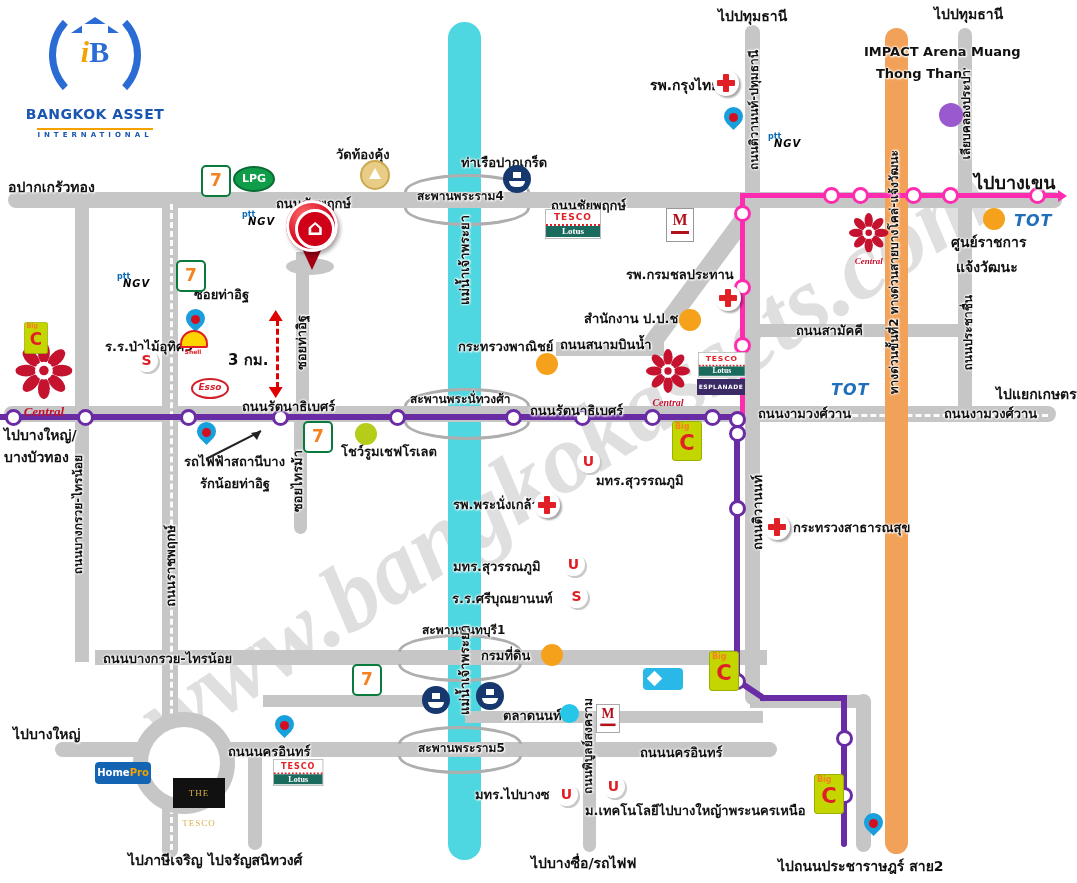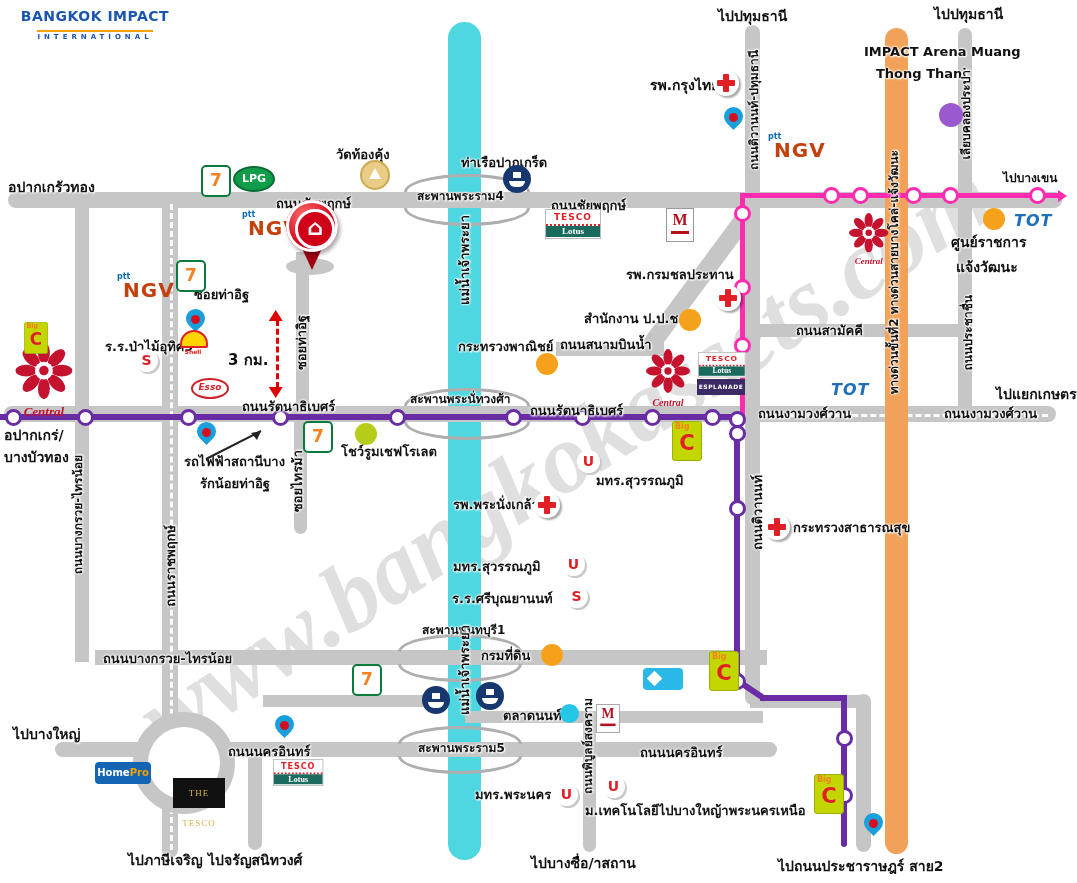--- a/index.html
+++ b/index.html
@@ -37,21 +37,21 @@
   .pinkarrow{position:absolute;width:0;height:0;border-top:6px solid transparent;border-bottom:6px solid transparent;z-index:17;}
   .lbl{position:absolute;font-size:13px;font-weight:700;color:#111;white-space:nowrap;z-index:20;
     text-shadow:0 0 2px #fff,0 0 2px #fff,0 0 3px #fff,1px 1px 2px #fff;}
   .lbl.vert{writing-mode:vertical-rl;transform:rotate(180deg);}
   
   .icon{position:absolute;z-index:22;}
   .ic-seven{width:26px;height:28px;background:#fff;border:2px solid #0a7a3c;border-radius:5px;text-align:center;line-height:26px;font-size:17px;font-weight:900;color:#f58220;}
   .ic-lpg{width:38px;height:22px;background:#0f9d4a;border:2px solid #0a6b33;border-radius:50%;color:#fff;font-weight:900;font-size:11px;text-align:center;line-height:21px;}
   .ic-ngv{width:54px;height:24px;}
   .ic-ngv .p{position:absolute;left:2px;top:-2px;font-size:8px;font-weight:700;color:#0a6ab4;}
-  .ic-ngv .t{position:absolute;left:8px;top:4px;font-size:20px;font-weight:900;color:#c2410c;letter-spacing:1px;}
+  .ic-ngv .t{position:absolute;left:8px;top:4px;font-size:10px;font-weight:900;font-style:italic;color:#000000;letter-spacing:1px;}
   .ic-ptt{width:22px;height:28px;}
   .ic-ptt .drop{position:absolute;left:1px;top:1px;width:19px;height:19px;background:#18a0dc;border-radius:50% 50% 50% 0;transform:rotate(-45deg);}
   .ic-ptt .core{position:absolute;left:6px;top:7px;width:9px;height:9px;background:#d31020;border-radius:50%;}
   .ic-shell{width:26px;height:24px;}
   .ic-shell .fan{width:24px;height:14px;background:#ffd500;border:2px solid #e01f26;border-radius:24px 24px 3px 3px;}
   .ic-shell .tx{font-size:6px;font-weight:900;color:#e01f26;text-align:center;}
   .ic-esso{width:34px;height:17px;background:#fff;border:2px solid #d0202a;border-radius:50%;color:#d0202a;font-weight:900;font-style:italic;font-size:9px;text-align:center;line-height:14px;}
   .ic-tesco{width:54px;height:28px;border:1px solid #bbb;background:#fff;}
   .ic-tesco .t1{height:14px;color:#e01f26;font-weight:900;font-size:9px;text-align:center;line-height:14px;letter-spacing:1px;border-bottom:2px dotted #e01f26;}
   .ic-tesco .t2{height:11px;background:#1a6b5e;color:#fff;font-size:9px;font-weight:700;text-align:center;line-height:11px;font-family:"Liberation Serif",serif;}
@@ -92,21 +92,25 @@
   #red-arrow .line{position:absolute;left:50%;top:8px;bottom:8px;border-left:3px dashed #e00000;}
   #red-arrow .up{position:absolute;left:50%;top:-2px;transform:translateX(-52%);width:0;height:0;border-left:7px solid transparent;border-right:7px solid transparent;border-bottom:11px solid #e00000;}
   #red-arrow .dn{position:absolute;left:50%;bottom:-2px;transform:translateX(-52%);width:0;height:0;border-left:7px solid transparent;border-right:7px solid transparent;border-top:11px solid #e00000;}
   svg.blackarrow{position:absolute;z-index:24;overflow:visible;}
 </style>
 </head>
 <body>
 
 <div id="stage">
   <div id="logo">
-    <div class="logo-l1">BANGKOK IMPACT</div>
+    <div class="wreath">
+      <div class="roof"></div>
+      <div class="mono"><span class="i">i</span><span>B</span></div>
+    </div>
+    <div class="logo-l1">BANGKOK ASSET</div>
     <div class="logo-l2">INTERNATIONAL</div>
   </div>
   <div id="wm">www.bangkokassets.com</div>
 <div class="river" style="left: 448px; top: 22px; width: 33px; height: 838px;"></div>
     <div class="road rnd" style="left: 8px; top: 192px; width: 1054px; height: 16px;"></div>
     <div class="road rnd" style="left: 4px; top: 406px; width: 1052px; height: 16px;">
       <div class="dash-h"></div>
     </div>
     <div class="road" style="left: 742px; top: 324px; width: 230px; height: 13px;"></div>
     <div class="road" style="left: 556px; top: 342px; width: 108px; height: 14px;"></div>
@@ -173,60 +177,60 @@
     <div class="lbl" style="left: 276px; top: 193px;">ถนนชัยพฤกษ์</div>
     <div class="lbl" style="left: 551px; top: 195px;">ถนนชัยพฤกษ์</div>
     <div class="lbl" style="left: 336px; top: 144px;">วัดท้องคุ้ง</div>
     <div class="lbl" style="left: 461px; top: 152px;">ท่าเรือปากเกร็ด</div>
     <div class="lbl" style="left: 417px; top: 186px; font-size: 12px;">สะพานพระราม4</div>
     <div class="lbl" style="left: 718px; top: 5px; font-size: 14px;">ไปปทุมธานี</div>
     <div class="lbl" style="left: 934px; top: 3px; font-size: 14px;">ไปปทุมธานี</div>
     <div class="lbl" style="left: 864px; top: 44px;">IMPACT  Arena  Muang</div>
     <div class="lbl" style="left: 876px; top: 66px;">Thong  Thani</div>
     <div class="lbl" style="left: 650px; top: 74px; font-size: 14px;">รพ.กรุงไทย</div>
-    <div class="lbl" style="left: 1003px; top: 168px; font-size: 12px;">ไปบางเขน</div>
+    <div class="lbl" style="left: 974px; top: 168px; font-size: 18px;">ไปบางเขน</div>
     <div class="lbl" style="left: 951px; top: 231px; font-size: 14px;">ศูนย์ราชการ</div>
     <div class="lbl" style="left: 956px; top: 256px; font-size: 14px;">แจ้งวัฒนะ</div>
     <div class="lbl" style="left: 626px; top: 264px;">รพ.กรมชลประทาน</div>
     <div class="lbl" style="left: 584px; top: 308px;">สำนักงาน ป.ป.ช.</div>
     <div class="lbl" style="left: 560px; top: 334px;">ถนนสนามบินน้ำ</div>
     <div class="lbl" style="left: 458px; top: 336px;">กระทรวงพาณิชย์</div>
     <div class="lbl" style="left: 796px; top: 320px;">ถนนสามัคคี</div>
     <div class="lbl" style="left: 194px; top: 284px;">ซอยท่าอิฐ</div>
     <div class="lbl" style="left: 228px; top: 348px; font-size: 15px;">3 กม.</div>
     <div class="lbl" style="left: 105px; top: 336px;">ร.ร.ป่าไม้อุทิศ9</div>
     <div class="lbl" style="left: 242px; top: 396px;">ถนนรัตนาธิเบศร์</div>
     <div class="lbl" style="left: 410px; top: 389px; font-size: 12px;">สะพานพระนั่ทวงศ้า</div>
     <div class="lbl" style="left: 530px; top: 400px;">ถนนรัตนาธิเบศร์</div>
     <div class="lbl" style="left: 758px; top: 403px;">ถนนงามวงศ์วาน</div>
     <div class="lbl" style="left: 944px; top: 403px;">ถนนงามวงศ์วาน</div>
     <div class="lbl" style="left: 996px; top: 383px; font-size: 14px;">ไปแยกเกษตร</div>
-    <div class="lbl" style="left: 4px; top: 424px; font-size: 14px;">อปากเกร่/</div>
+    <div class="lbl" style="left: 4px; top: 424px; font-size: 14px;">ไปบางใหญ่/</div>
     <div class="lbl" style="left: 4px; top: 446px; font-size: 14px;">บางบัวทอง</div>
     <div class="lbl" style="left: 184px; top: 451px;">รถไฟฟ้าสถานีบาง</div>
     <div class="lbl" style="left: 200px; top: 473px;">รักน้อยท่าอิฐ</div>
     <div class="lbl" style="left: 341px; top: 441px;">โชว์รูมเชฟโรเลต</div>
     <div class="lbl" style="left: 453px; top: 494px;">รพ.พระนั่งเกล้า</div>
     <div class="lbl" style="left: 596px; top: 470px;">มทร.สุวรรณภูมิ</div>
     <div class="lbl" style="left: 453px; top: 556px;">มทร.สุวรรณภูมิ</div>
     <div class="lbl" style="left: 452px; top: 588px;">ร.ร.ศรีบุณยานนท์</div>
     <div class="lbl" style="left: 793px; top: 517px;">กระทรวงสาธารณสุข</div>
     <div class="lbl" style="left: 422px; top: 620px; font-size: 12px; text-align: center;">สะพานนนทบุรี1</div>
     <div class="lbl" style="left: 481px; top: 645px;">กรมที่ดิน</div>
     <div class="lbl" style="left: 103px; top: 648px;">ถนนบางกรวย-ไทรน้อย</div>
     <div class="lbl" style="left: 503px; top: 705px;">ตลาดนนท์</div>
     <div class="lbl" style="left: 418px; top: 738px; font-size: 12px;">สะพานพระราม5</div>
     <div class="lbl" style="left: 13px; top: 723px; font-size: 14px;">ไปบางใหญ่</div>
     <div class="lbl" style="left: 228px; top: 741px;">ถนนนครอินทร์</div>
     <div class="lbl" style="left: 640px; top: 742px;">ถนนนครอินทร์</div>
-    <div class="lbl" style="left: 475px; top: 784px;">มทร.พระนคร</div>
+    <div class="lbl" style="left: 475px; top: 784px;">มทร.ไปบางซ</div>
     <div class="lbl" style="left: 585px; top: 800px;">ม.เทคโนโลยีไปบางใหญ้าพระนครเหนือ</div>
     <div class="lbl" style="left: 128px; top: 849px; font-size: 14px;">ไปภาษีเจริญ</div>
     <div class="lbl" style="left: 208px; top: 849px; font-size: 14px;">ไปจรัญสนิทวงศ์</div>
-    <div class="lbl" style="left: 531px; top: 852px; font-size: 14px;">ไปบางซื่อ/าสถาน</div>
+    <div class="lbl" style="left: 531px; top: 852px; font-size: 14px;">ไปบางซื่อ/รถไฟฟ</div>
     <div class="lbl" style="left: 778px; top: 855px; font-size: 14px;">ไปถนนประชาราษฎร์ สาย2</div>
     <div class="lbl vert" style="left: 454px; top: 215px;">แม่น้ำเจ้าพระยา</div>
     <div class="lbl vert" style="left: 454px; top: 625px;">แม่น้ำเจ้าพระยา</div>
     <div class="lbl vert" style="left: 68px; top: 455px; font-size: 12px;">ถนนบางกรวย-ไทรน้อย</div>
     <div class="lbl vert" style="left: 160px; top: 525px;">ถนนราชพฤกษ์</div>
     <div class="lbl vert" style="left: 291px; top: 315px;">ซอยท่าอิฐ</div>
     <div class="lbl vert" style="left: 287px; top: 450px;">ซอยไทรม้า</div>
     <div class="lbl vert" style="left: 744px; top: 50px; font-size: 12px;">ถนนติวานนท์-ปทุมธานี</div>
     <div class="lbl vert" style="left: 747px; top: 475px;">ถนนติวานนท์</div>
     <div class="lbl vert" style="left: 956px; top: 70px; font-size: 12px;">เลียบคลองประปา</div>

